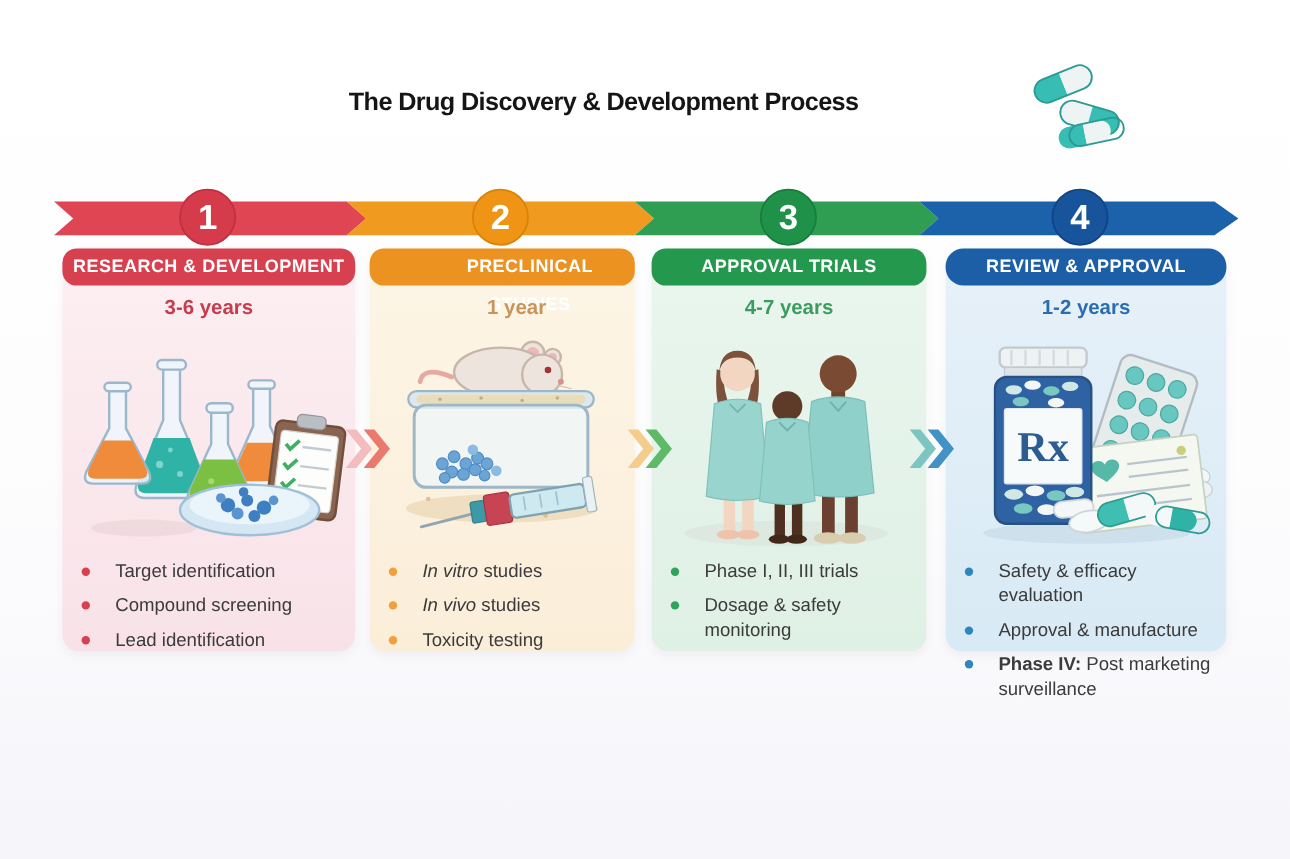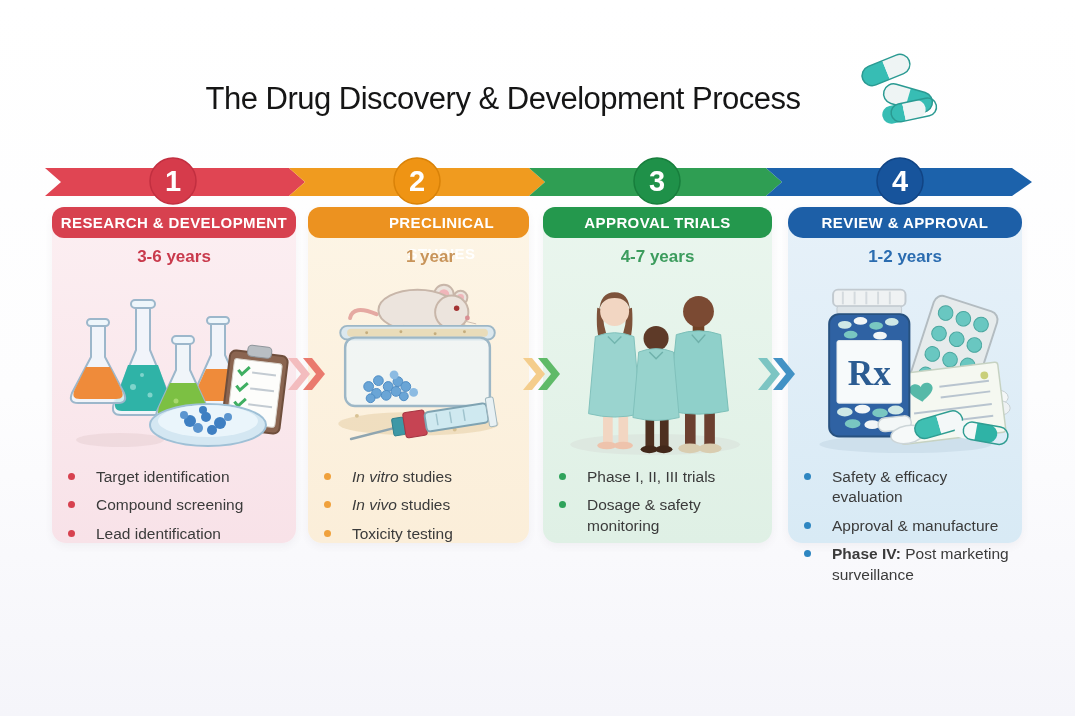--- a/index.html
+++ b/index.html
@@ -1,21 +1,21 @@
 <!DOCTYPE html>
 <html><head>
 <meta charset="utf-8">
 <style>
   html,body{margin:0;padding:0;}
   body{font-family:"Liberation Sans",sans-serif;background:#e8e8ee;}
   .canvas{position:relative;width:1075px;height:716px;margin:0 auto;overflow:hidden;
     background:linear-gradient(180deg,#ffffff 0%,#fdfdfe 55%,#f5f5fa 100%);}
   
   .title{position:absolute;left:503px;top:60px;transform:translateX(-50%);
-    white-space:nowrap;font-size:31px;font-weight:400;color:#151515;letter-spacing:-0.5px;}
+    white-space:nowrap;font-size:21px;font-weight:700;color:#151515;letter-spacing:-0.5px;}
   .title-icon{position:absolute;left:846px;top:48px;}
   
   .band{position:absolute;left:0;top:150px;}
   .band text{font-weight:bold;font-size:29px;fill:#ffffff;}
   
   .panel{position:absolute;top:207px;height:336px;border-radius:14px;
     box-shadow:0 3px 8px rgba(90,70,90,0.06);}
   .p1{left:52px;width:244px;background:linear-gradient(180deg,#fceff2 0%,#f8e2e8 100%);}
   .p2{left:308px;width:221px;background:linear-gradient(180deg,#fdf5e6 0%,#fbeed9 100%);}
   .p3{left:543px;width:229px;background:linear-gradient(180deg,#eaf6ee 0%,#dff0e5 100%);}

